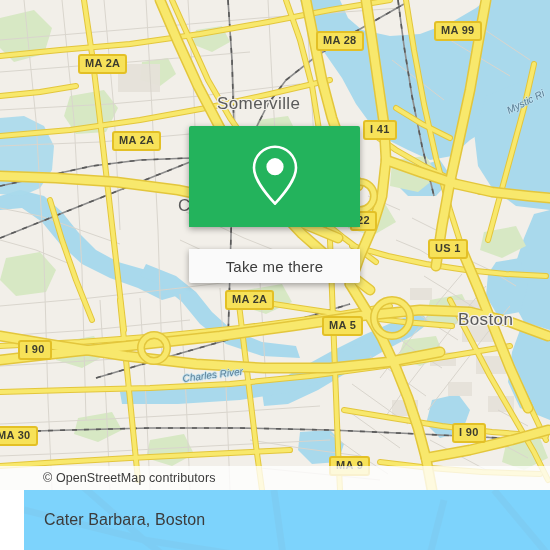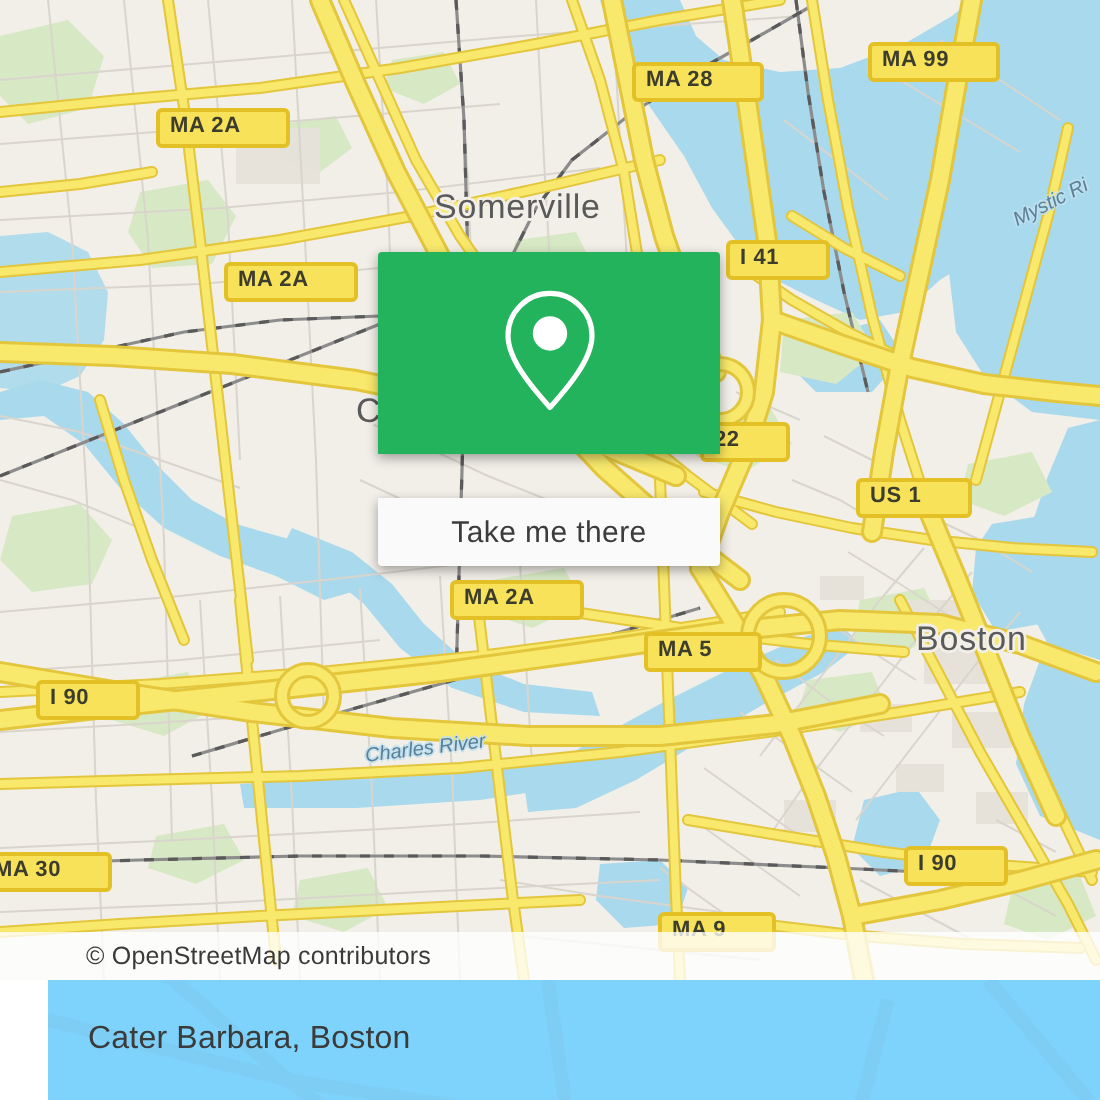--- a/index.html
+++ b/index.html
@@ -17,21 +17,21 @@
   
   .shield{
     position:absolute;
     background:#f7e259;
     border:2px solid #e3c026;
     border-radius:3px;
     color:#3d3d2e;
     font-weight:bold;
     font-size:11px;
     line-height:1;
-    padding:2px 23px 3px 5px;
+    padding:2px 5px 3px 5px;
     white-space:nowrap;
     letter-spacing:.3px;
     box-sizing:border-box;
   }
   
   .place{
     position:absolute;
     color:#5a5a5a;
     white-space:nowrap;
     text-shadow:

